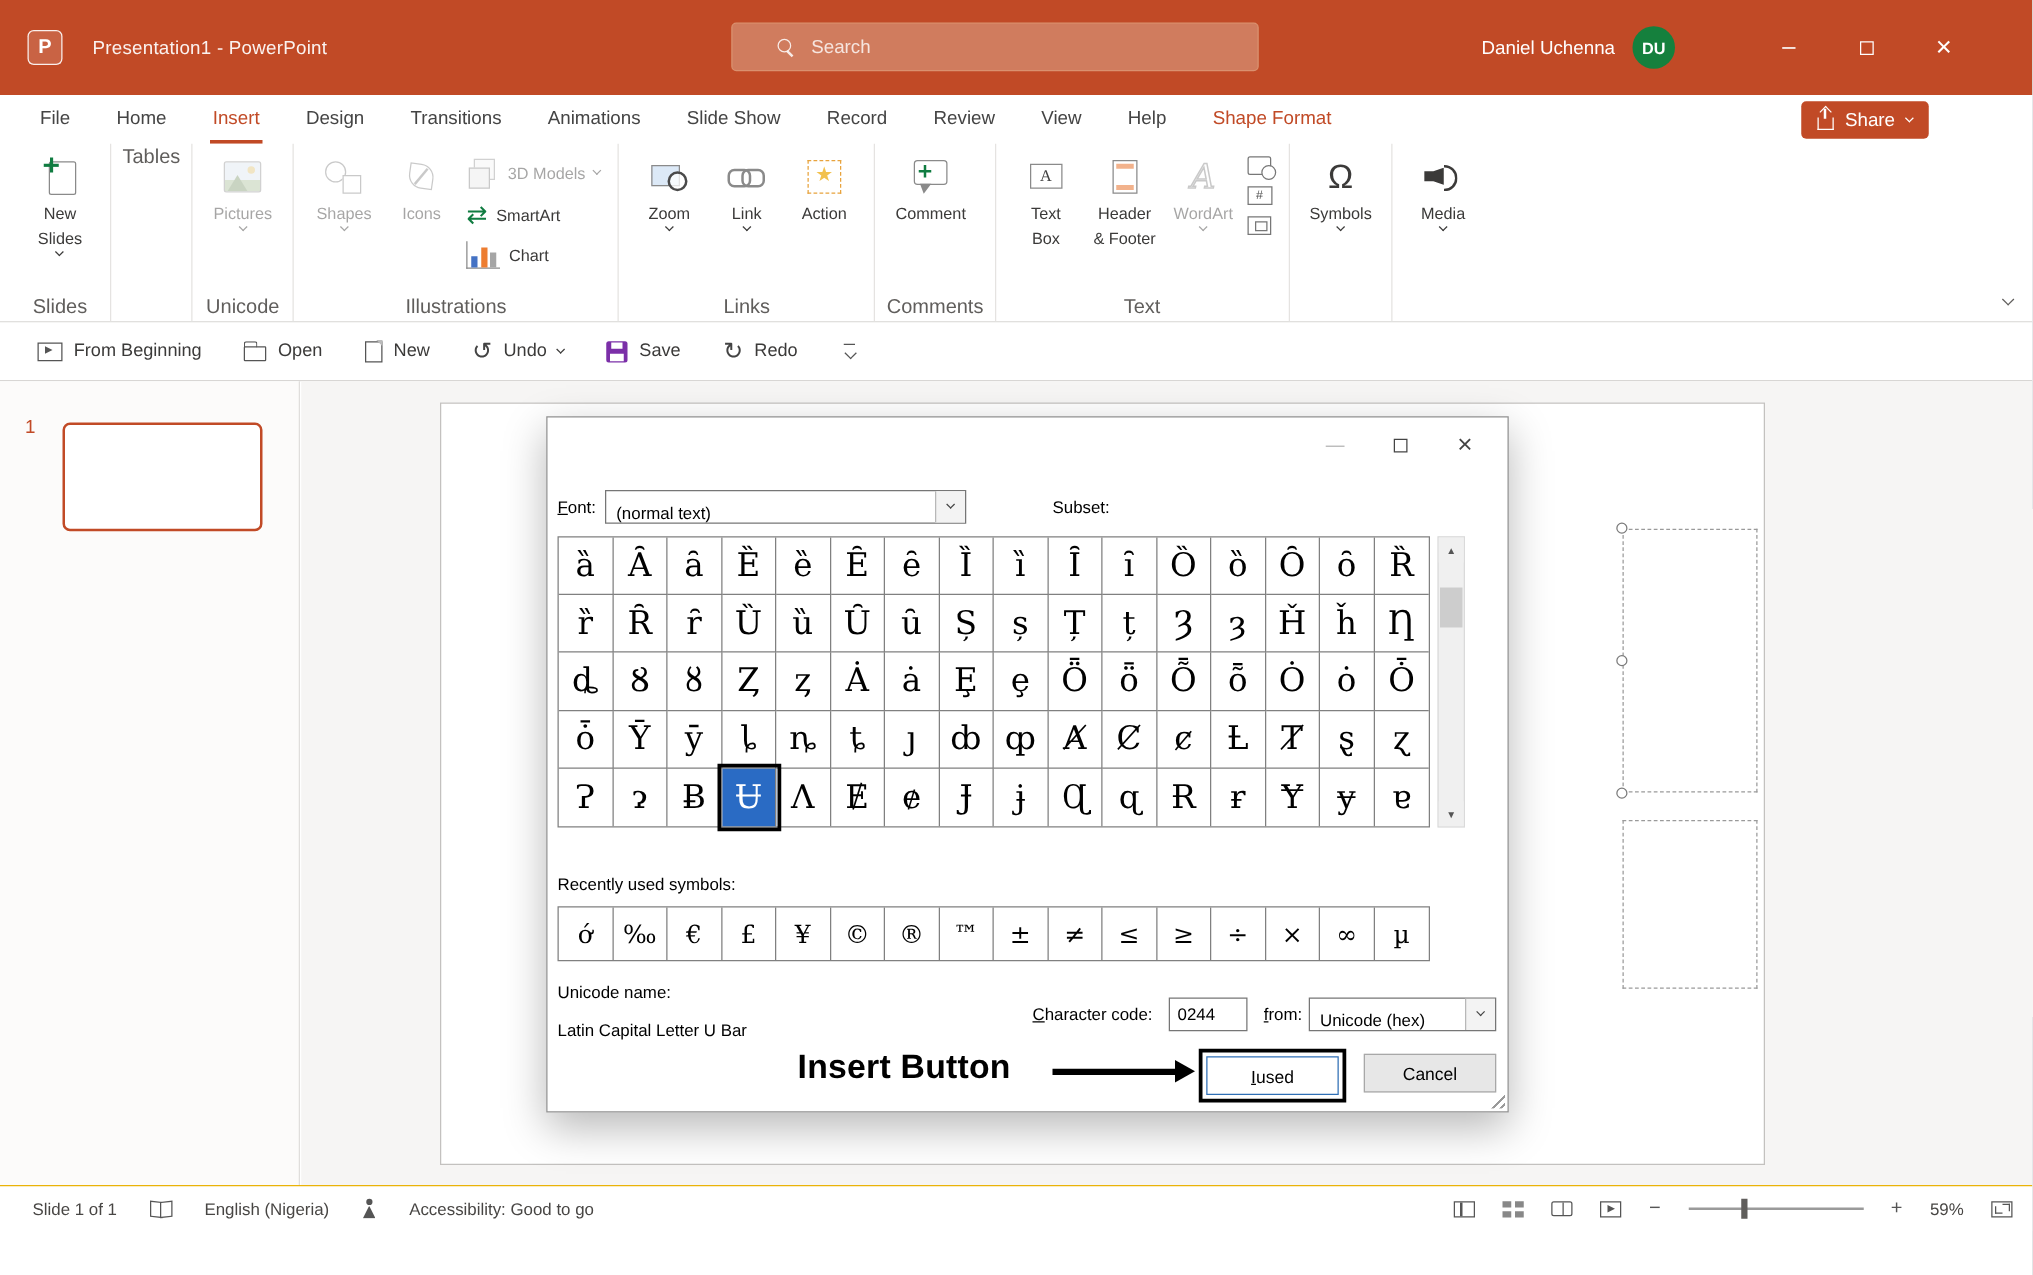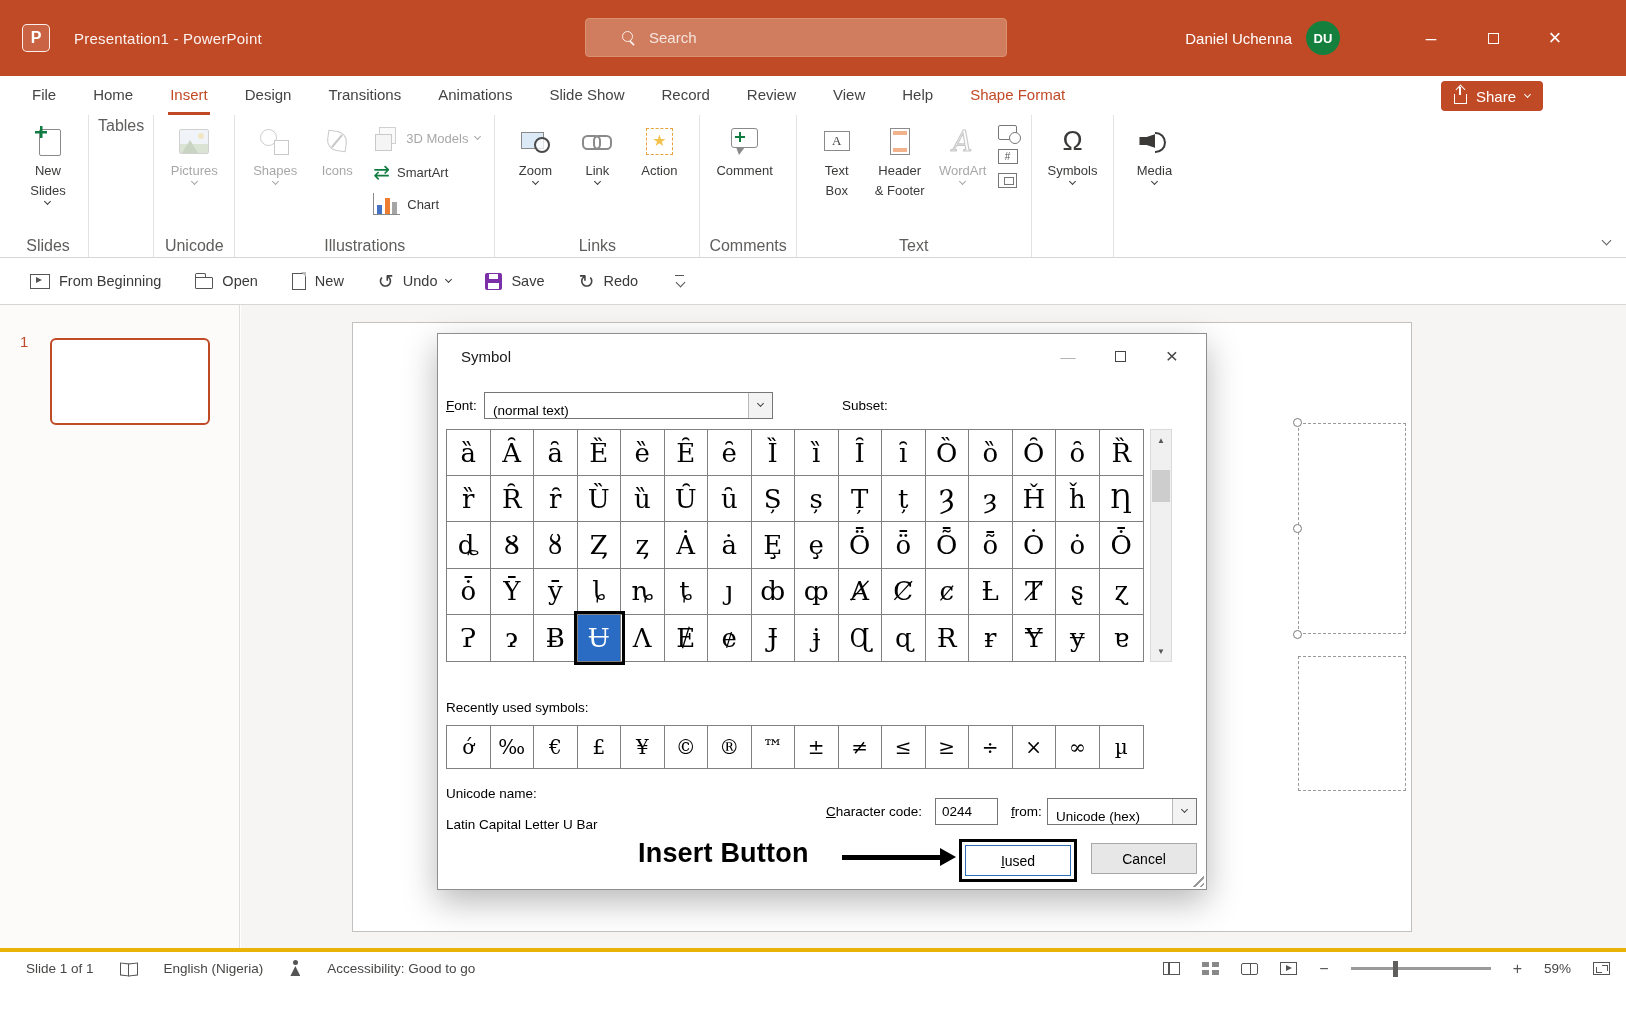--- a/index.html
+++ b/index.html
@@ -143,21 +143,21 @@
   
   .canvas{position:absolute;left:241px;top:305px;width:1385px;height:643px;background:#F6F5F4}
   .slide{position:absolute;left:111px;top:17px;width:1060px;height:610px;background:#fff;border:1px solid #C3C1BF}
   .ph{position:absolute;border:1.6px dashed #9a9a9a}
   .ph1{left:945px;top:100px;width:108px;height:211px}
   .ph2{left:945px;top:333px;width:108px;height:135px}
   .handle{position:absolute;width:9px;height:9px;border-radius:50%;background:#fff;border:1.4px solid #7a7a7a;left:-6px}
   .h-top{top:-6px}.h-mid{top:calc(50% - 5px)}.h-bot{bottom:-6px}
 
   
-  .statusbar{position:absolute;left:0;top:948px;right:0;height:37px;background:#fff;border-top:4px solid #eab308;
+  .statusbar{position:absolute;left:0;top:948px;right:0;height:37px;background:#fff;border-top:1px solid #eab308;
              display:flex;align-items:center;padding:0 16px 0 26px;gap:26px;font-size:13.5px;color:#484644}
   .s-book{width:18px;height:12px;position:relative}
   .s-book::before,.s-book::after{content:"";position:absolute;top:0;width:8px;height:11px;border:1.4px solid #555;background:#fff}
   .s-book::before{left:0;transform:skewY(7deg)}.s-book::after{right:0;transform:skewY(-7deg)}
   .s-person{width:12px;height:17px;position:relative}
   .s-person::before{content:"";position:absolute;left:3.5px;top:0;width:5px;height:5px;border-radius:50%;background:#555}
   .s-person::after{content:"";position:absolute;left:1px;top:6px;width:10px;height:10px;background:#555;clip-path:polygon(50% 0,100% 100%,0 100%)}
   .sb-right{margin-left:auto;display:flex;align-items:center;gap:22px}
   .v-normal{width:17px;height:13px;border:1.5px solid #555;position:relative}
   .v-normal::before{content:"";position:absolute;left:4px;top:0;bottom:0;width:1.4px;background:#555}
@@ -511,21 +511,20 @@
       <div class="ph ph1">
         <span class="handle h-top"></span>
         <span class="handle h-mid"></span>
         <span class="handle h-bot"></span>
       </div>
       <div class="ph ph2"></div>
     </div>
   </div>
 
   <div class="dialog">
-    <div class="dlg-title">Symbol</div>
     <div class="dlg-ctrls">
       <div class="dbtn dim">
           <span>—</span>
         </div>
       <div class="dbtn">
           <span class="i-maxbox"></span>
         </div>
       <div class="dbtn" style="font-size:21px">
           <span>×</span>
         </div>

